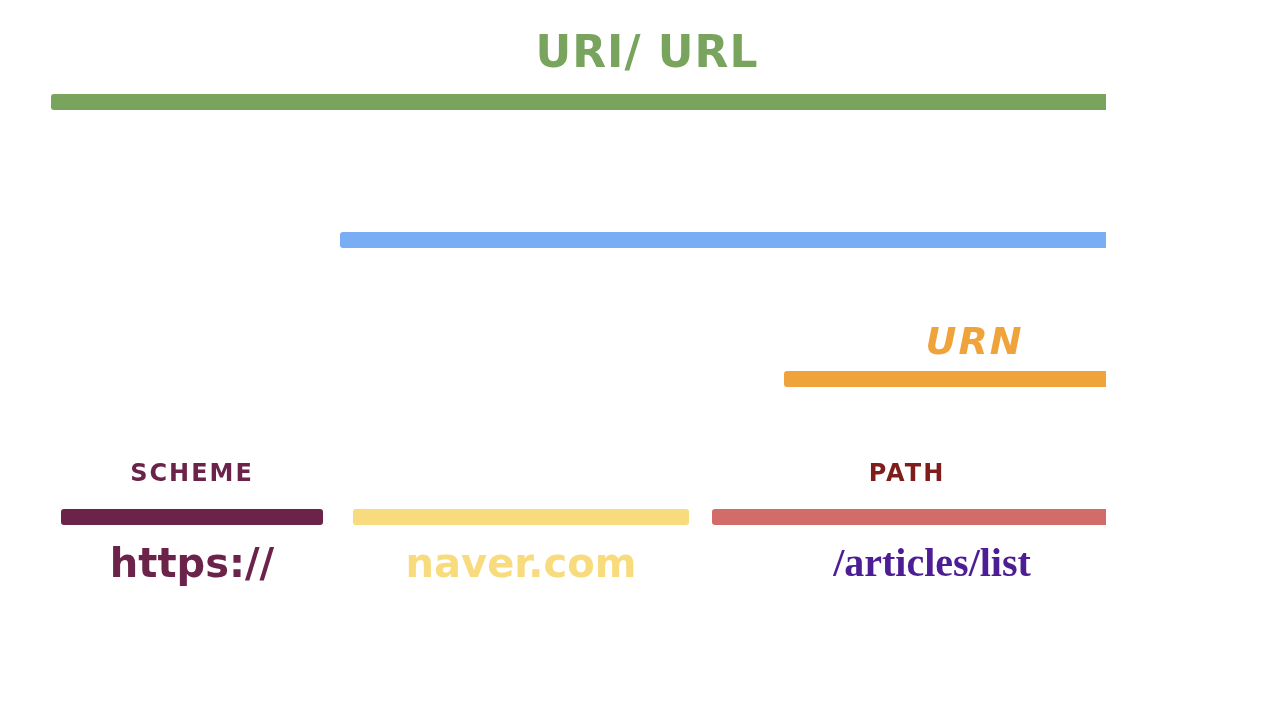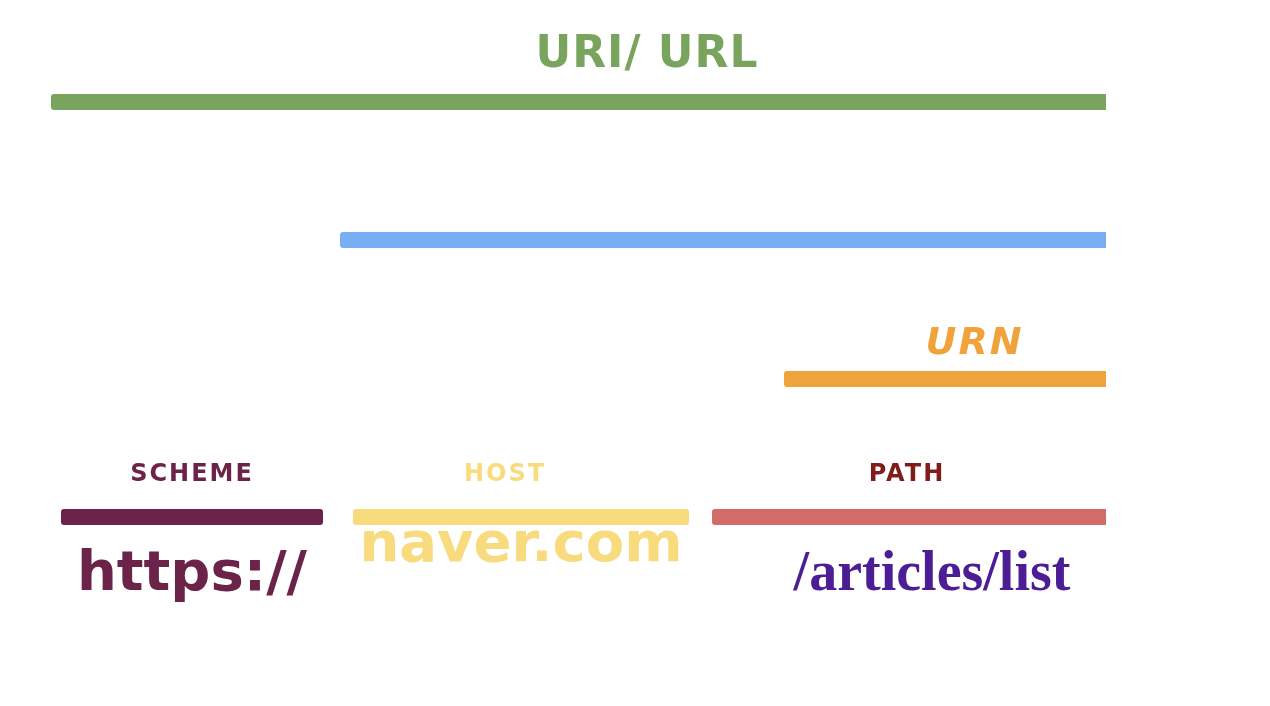--- a/index.html
+++ b/index.html
@@ -60,47 +60,46 @@
   .host-label   { left: 353px; top: 461px; width: 336px; transform: translateX(-16px); }
   .path-label   { left: 712px; top: 461px; width: 390px; }
 
   
   .scheme-bar { left: 61px;  top: 509px; width: 262px; }
   .host-bar   { left: 353px; top: 509px; width: 336px; }
   .path-bar   { left: 712px; top: 509px; width: 512px; }
 
   
   .comp-value {
-    font-size: 56px;
+    font-size: 40px;
     line-height: 1;
     text-align: center;
     white-space: nowrap;
   }
   .scheme-value { left: 61px;  top: 543px; width: 262px; }
-  .host-value   { left: 353px; top: 514px; width: 336px; }
+  .host-value   { left: 353px; top: 543px; width: 336px; }
   .path-value   { left: 712px; top: 543px; width: 440px; }
 </style>
 </head>
 <body>
 
 <div class="canvas">
 
   <div class="abs title" style="color: rgb(121, 164, 94);">URI/ URL</div>
   <div class="abs bar bar-url" style="background-color: rgb(121, 164, 94);"></div>
 
   <div class="abs bar bar-uri" style="background-color: rgb(121, 174, 245);"></div>
 
   <div class="abs level-label label-urn" style="color: rgb(241, 163, 59);">URN</div>
   <div class="abs bar bar-urn" style="background-color: rgb(241, 163, 59);"></div>
 
   <div class="abs comp-label scheme-label" style="color: rgb(107, 35, 73);">SCHEME</div>
   <div class="abs bar scheme-bar" style="background-color: rgb(107, 35, 73);"></div>
   <div class="abs comp-value scheme-value" style="color: rgb(107, 35, 73);">https://</div>
 
-  <div class="abs comp-label host-label" style="color: rgb(248, 219, 125);">HOST</div>
   <div class="abs bar host-bar" style="background-color: rgb(248, 219, 125);"></div>
   <div class="abs comp-value host-value" style="color: rgb(248, 219, 125);">naver.com</div>
 
   <div class="abs comp-label path-label" style="color: #7f1d1d;">PATH</div>
   <div class="abs bar path-bar" style="background-color: rgb(209, 108, 104);"></div>
   <div class="abs comp-value path-value" style="color: #4c1d95; font-family: Liberation Serif, serif;">/articles/list</div>
 
 </div>
 
 </body></html>

